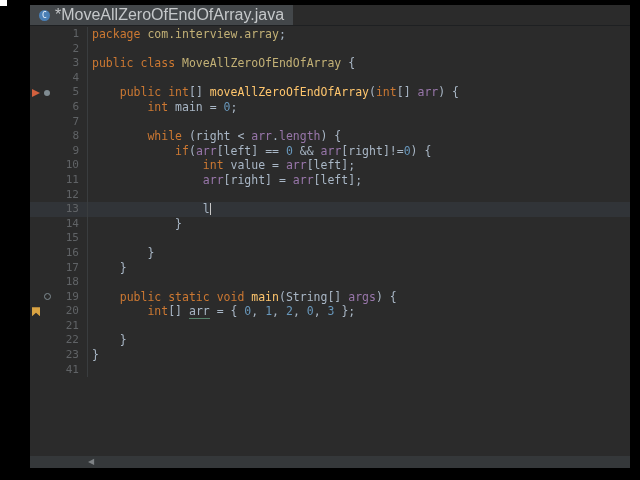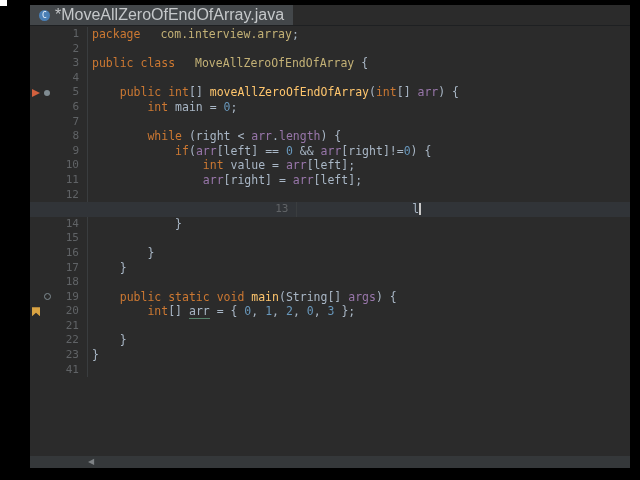--- a/index.html
+++ b/index.html
@@ -9,27 +9,27 @@
   }
   .artifact{position:absolute;left:0;top:0;width:7px;height:6px;background:#ffffff;}
   .frame{position:absolute;left:30px;top:5px;width:600px;height:463px;background:var(--background);}
   .tab-bar{position:absolute;left:0;top:0;width:100%;height:21px;background:#2b2b2b;border-bottom:1px solid #1e2022;display:flex;box-sizing:border-box;}
   .tab{display:flex;align-items:center;gap:5px;padding:0 9px;background:#43474a;height:20px;border-right:1px solid #2b2b2b;}
   .class-icon{flex:0 0 11px;width:11px;height:11px;border-radius:50%;background:#4a7fb5;color:#eaf2fc;
     font-size:8px;line-height:11px;text-align:center;font-family:"DejaVu Sans Mono", monospace;}
   .tab-title{color:#c5c8ca;font-size:16px;white-space:nowrap;}
   .code-area{position:absolute;left:0;top:22px;width:100%;font-family:"DejaVu Sans Mono", monospace;font-size:11.5px;}
   .line-row{display:flex;height:14.6px;line-height:14.6px;}
-  .line-row.current{background:var(--current_line_bg);justify-content:center;}
+  .line-row.current{background:var(--current_line_bg);}
   .gutter-cell{position:relative;width:58px;flex:0 0 58px;border-right:1px solid #3a3d3f;box-sizing:border-box;}
   .lineno{position:absolute;right:8px;top:0;color:var(--lineno);font-size:11px;}
   .code-cell{white-space:pre;padding-left:4px;color:var(--plain);}
   .tok-k{color:var(--keyword);}
   .tok-p{color:var(--plain);}
-  .tok-c{color:var(--classref);margin-left:13px;}
+  .tok-c{color:var(--classref);}
   .tok-m{color:var(--method);}
   .tok-n{color:var(--number);}
   .tok-a{color:var(--param);}
   .tok-u{color:var(--plain);border-bottom:1px solid #56826b;}
   .caret{display:inline-block;width:1.5px;height:12px;background:var(--caret);vertical-align:-2px;}
   .gmark{position:absolute;display:block;}
   .gmark.slot0{left:2px;}
   .gmark.slot1{left:14px;}
   .gmark.triangle{top:3.5px;width:8px;height:8px;clip-path:polygon(0 0,100% 50%,0 100%);}
   .gmark.flag{top:3px;width:8px;height:9px;clip-path:polygon(0 0,100% 0,100% 100%,50% 62%,0 100%);}

